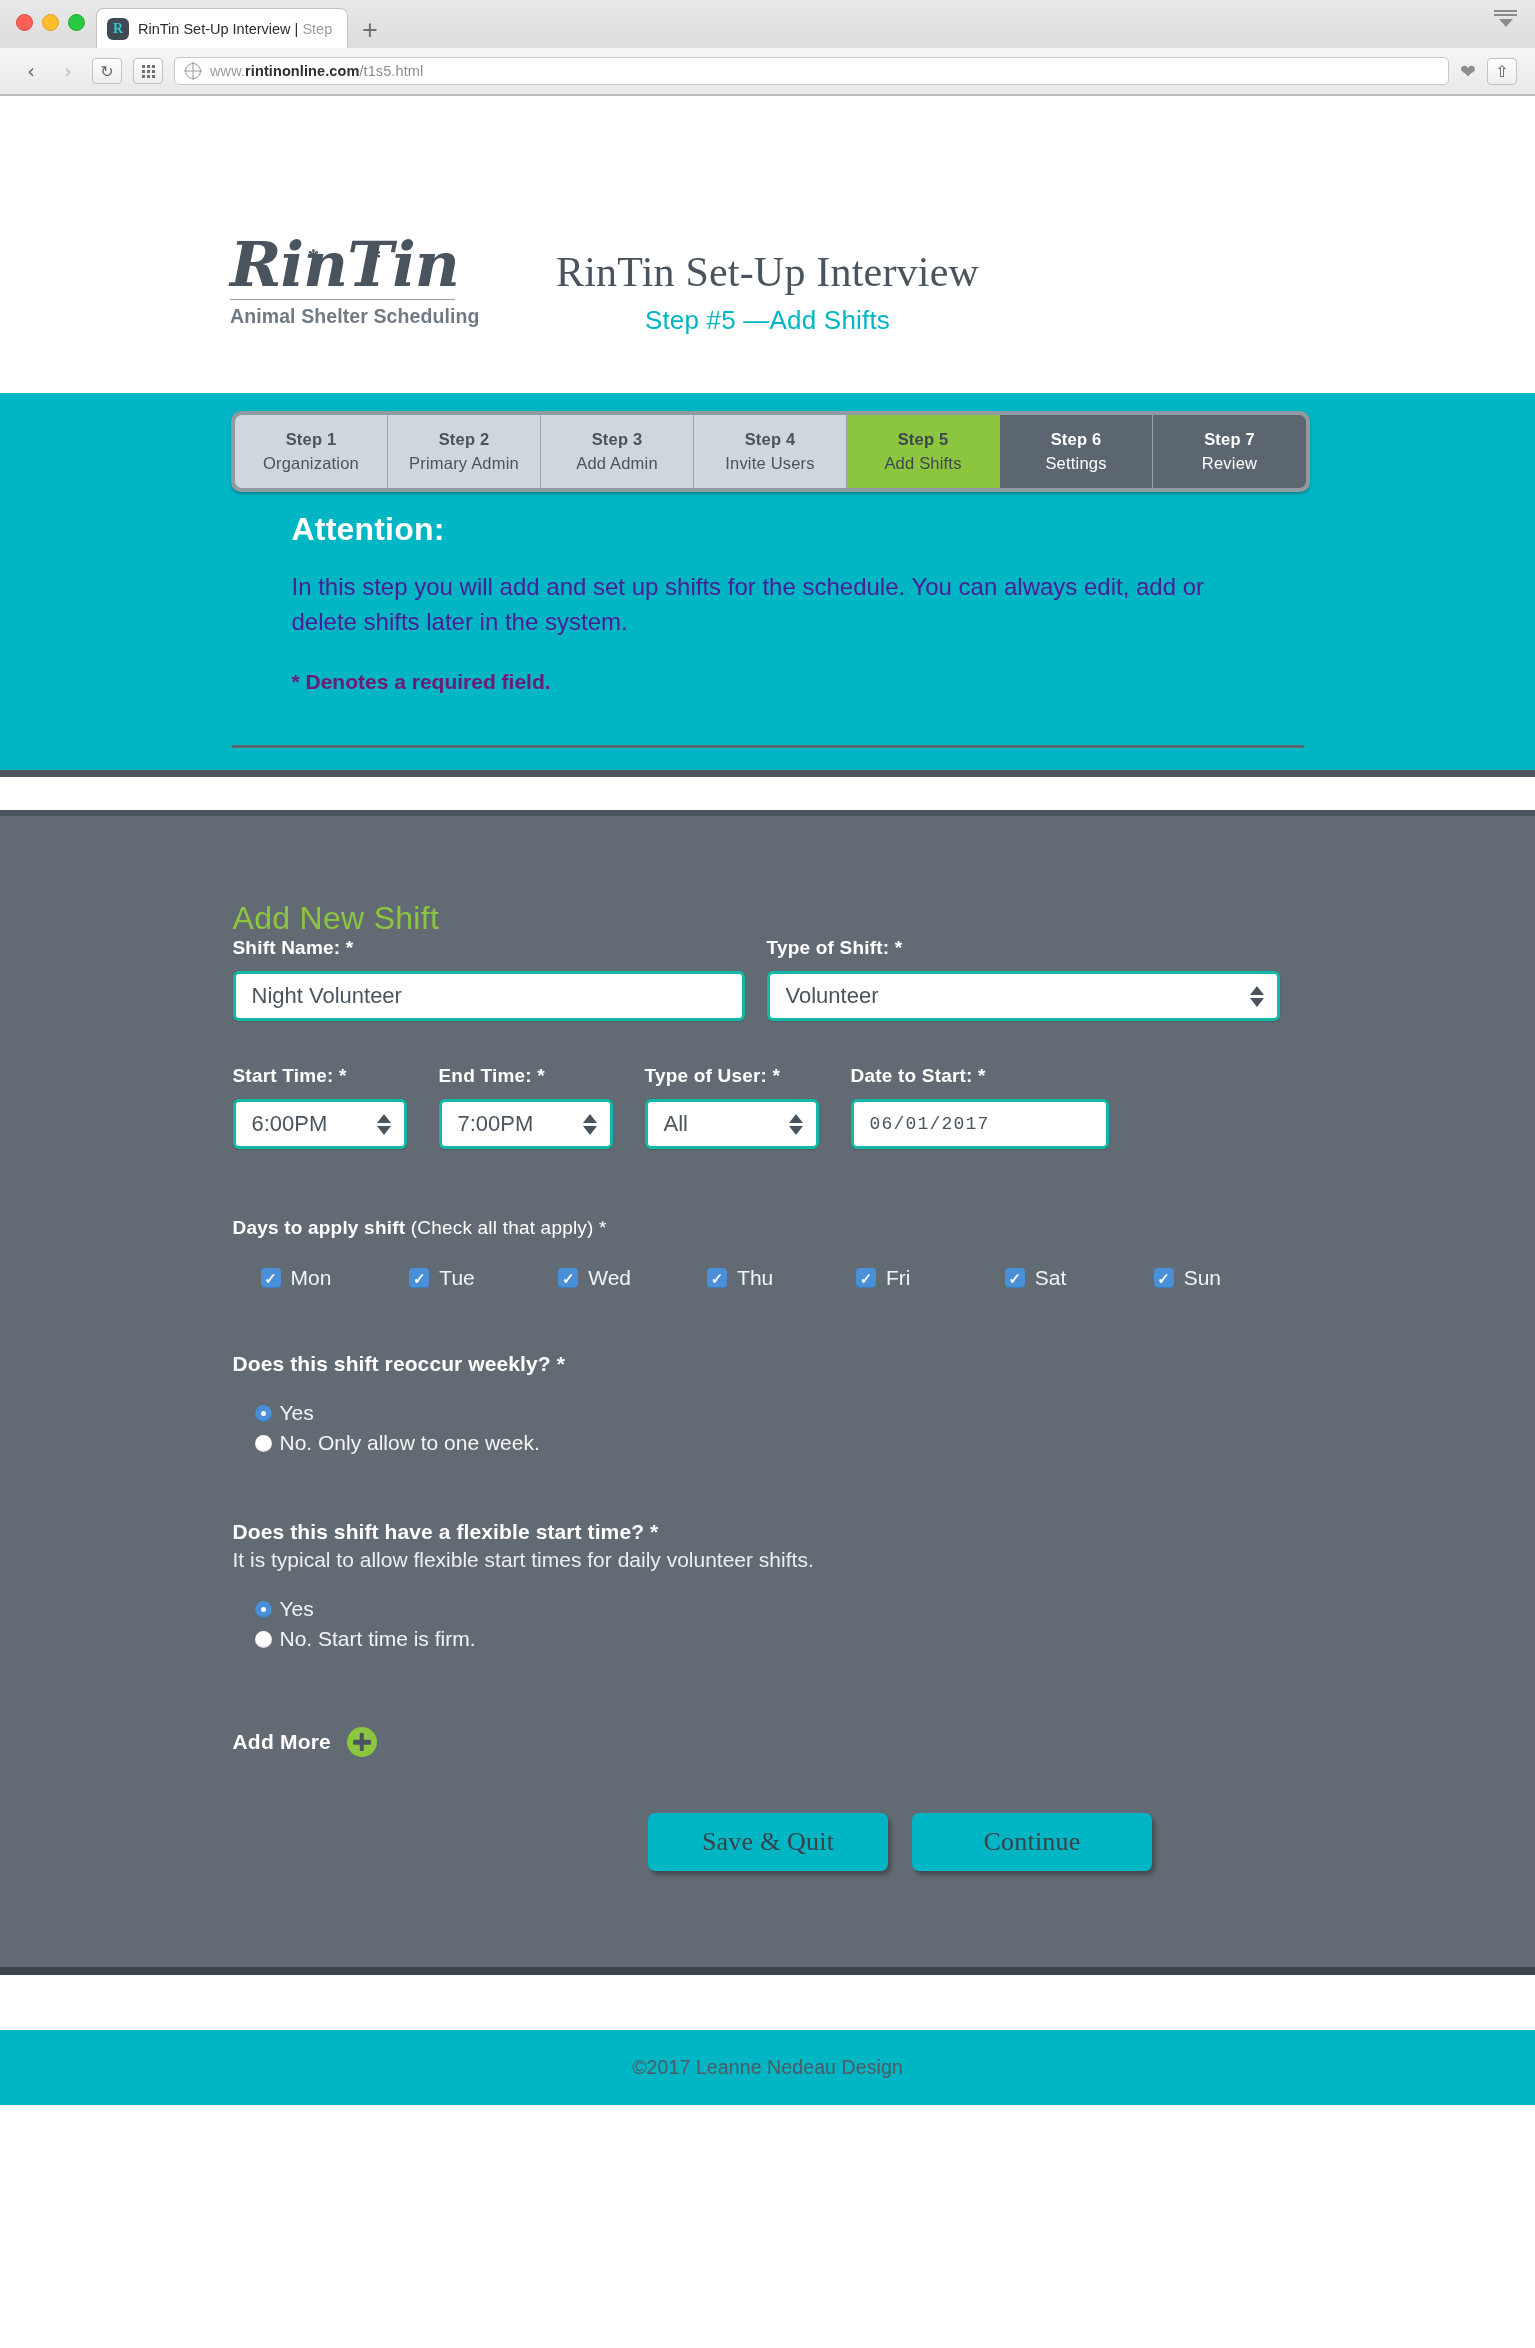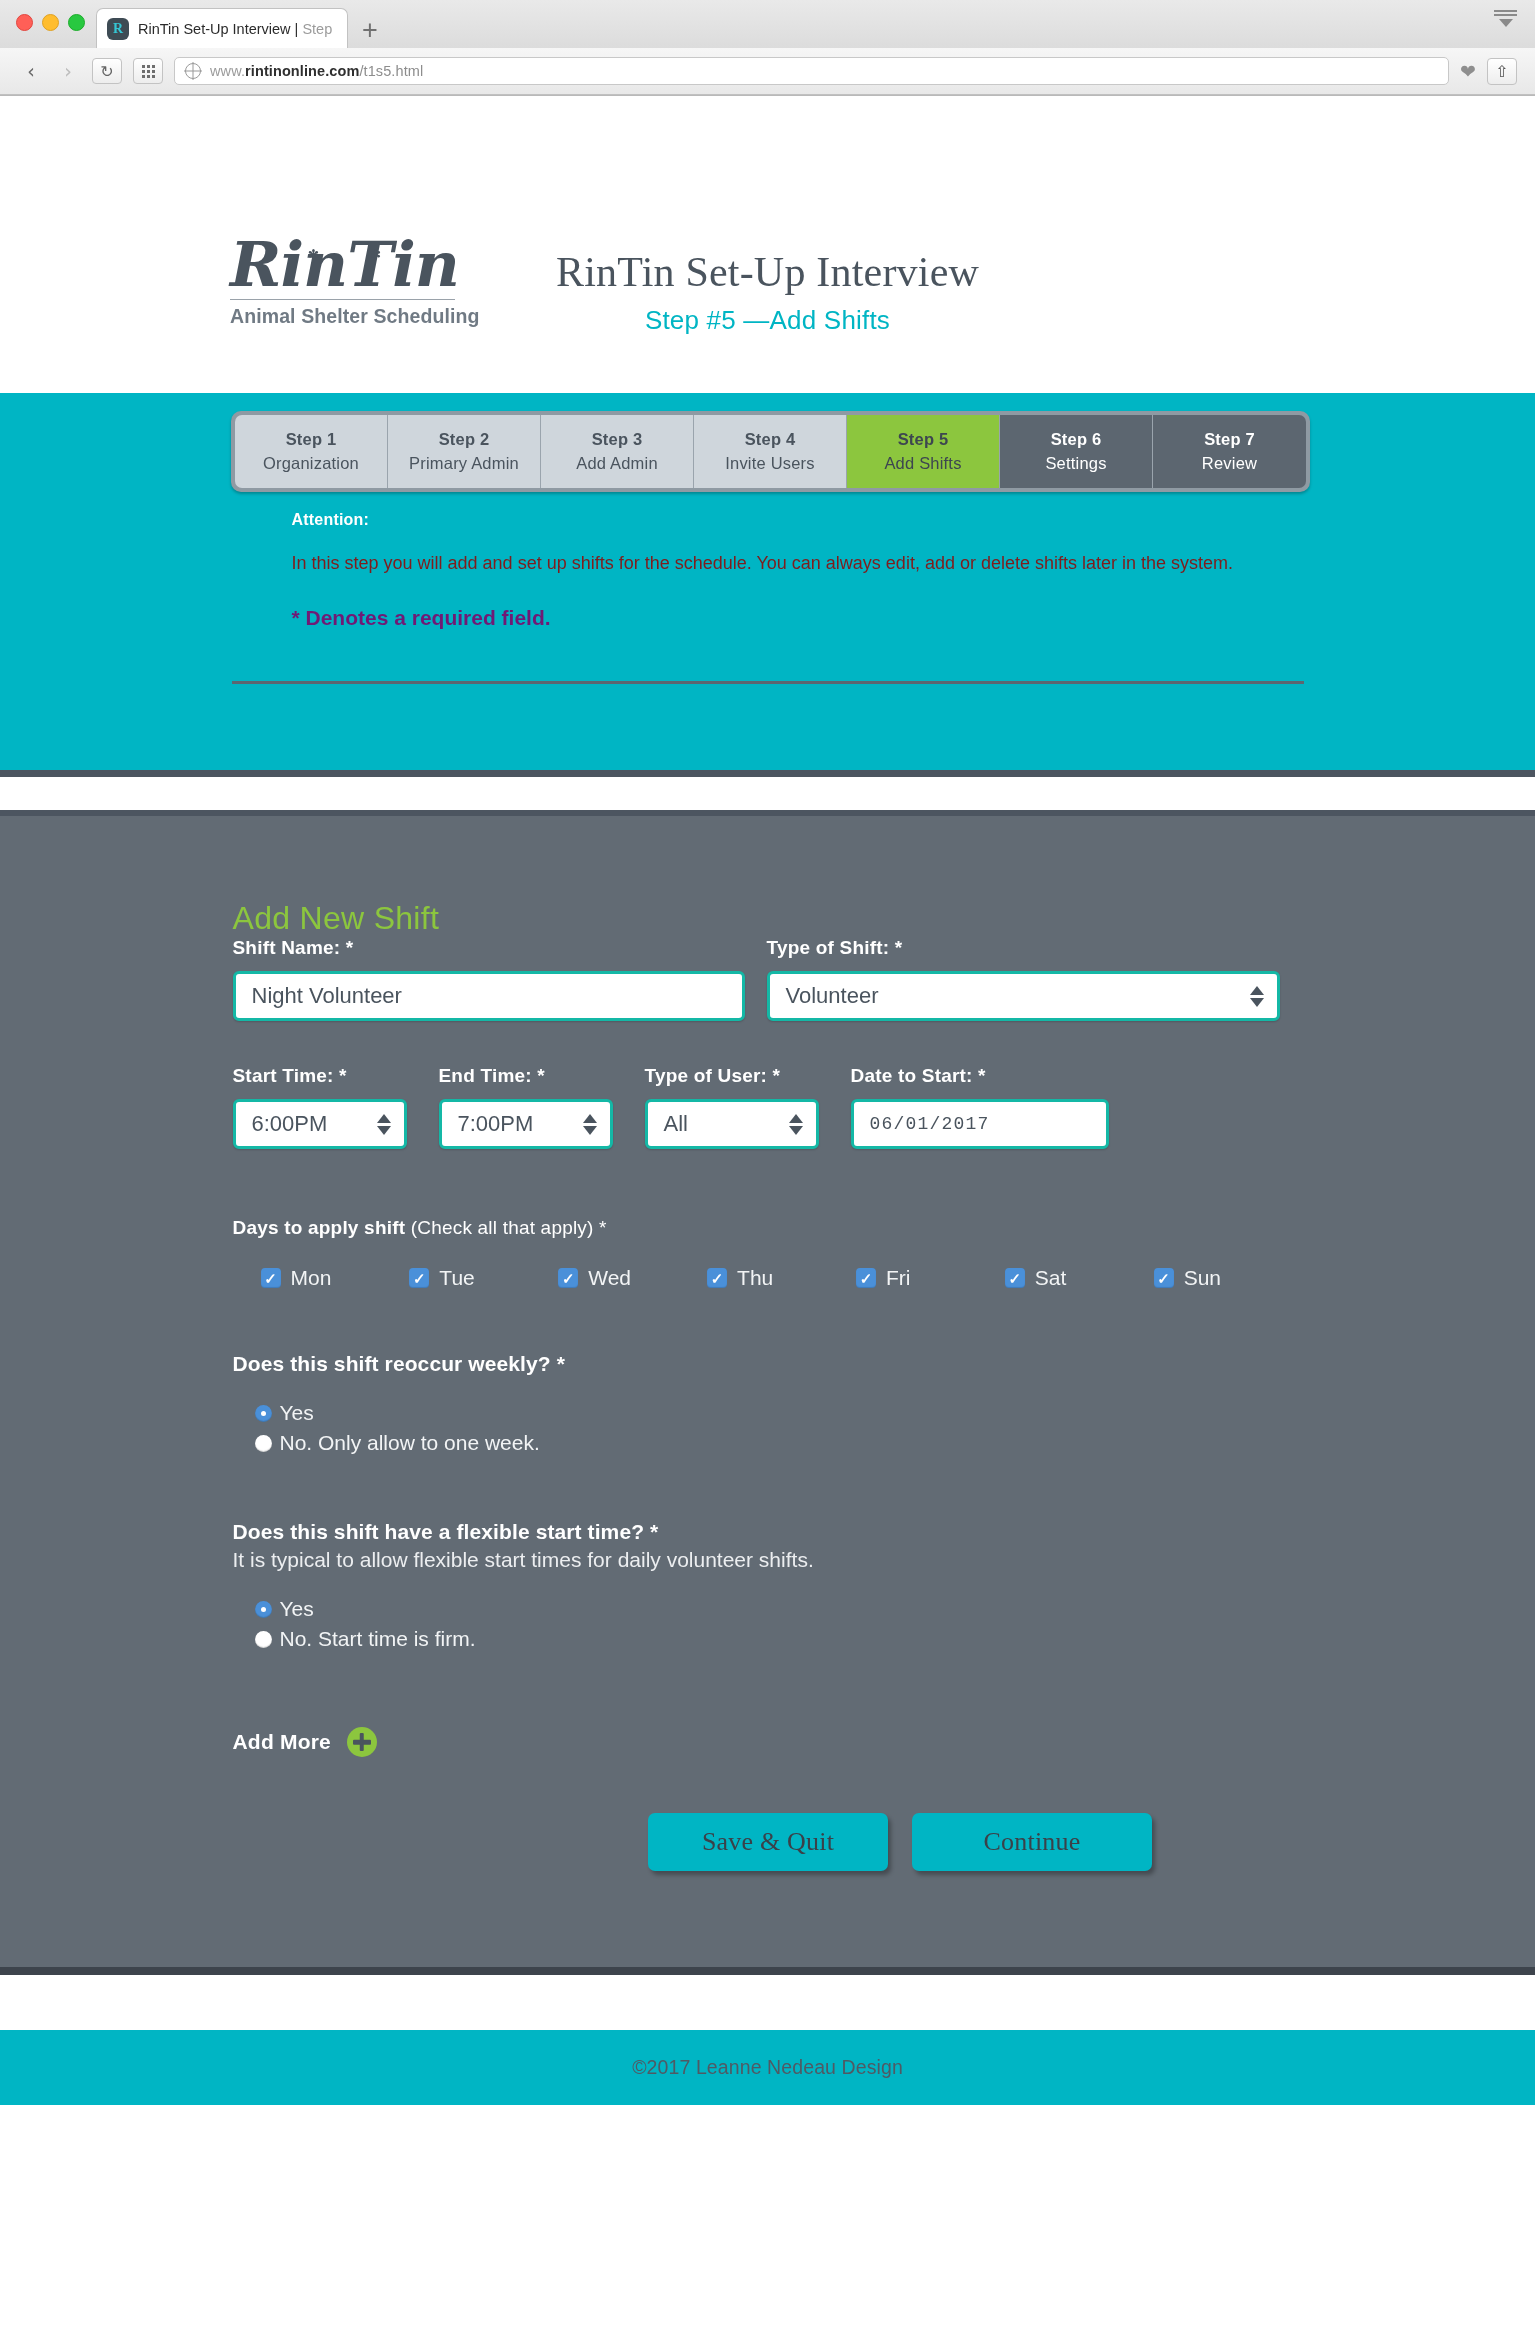--- a/index.html
+++ b/index.html
@@ -288,28 +288,28 @@
   }
   .attention-inner {
     width: 1072px;
     margin: 0 auto;
     padding-top: 73px;
   }
   .hr-dark { height: 3px; background: #5c6670; }
   .attention-body { padding: 42px 60px 0 60px; }
   .attention-title {
     color: #ffffff;
-    font-size: 16px;
+    font-size: 32px;
     font-weight: bold;
     letter-spacing: .2px;
   }
   .attention-text {
     margin-top: 21px;
-    color: #7f1d1d;
-    font-size: 18px;
+    color: #4c1d95;
+    font-size: 24px;
     line-height: 1.47;
     max-width: 960px;
   }
   .attention-note {
     margin-top: 30px;
     color: #701a75;
     font-size: 21px;
     font-weight: bold;
   }
   .hr-dark-bottom { height: 3px; background: #5c6670; margin-top: 51px; }

